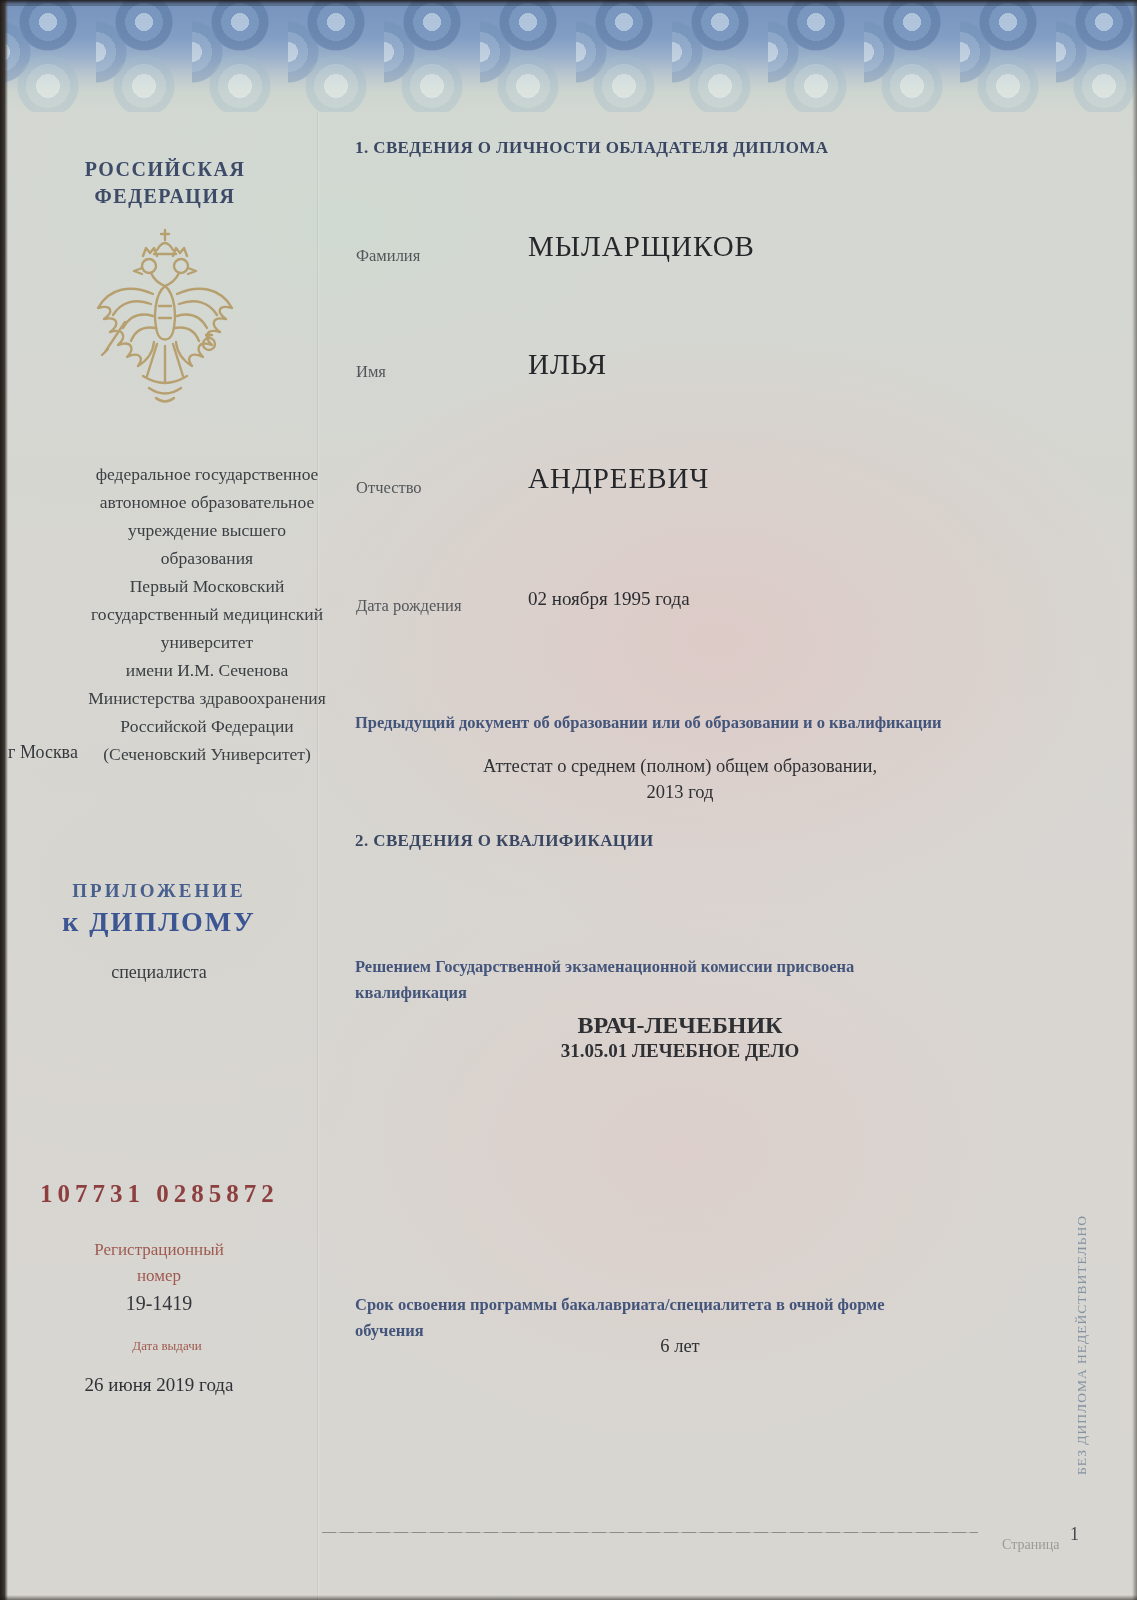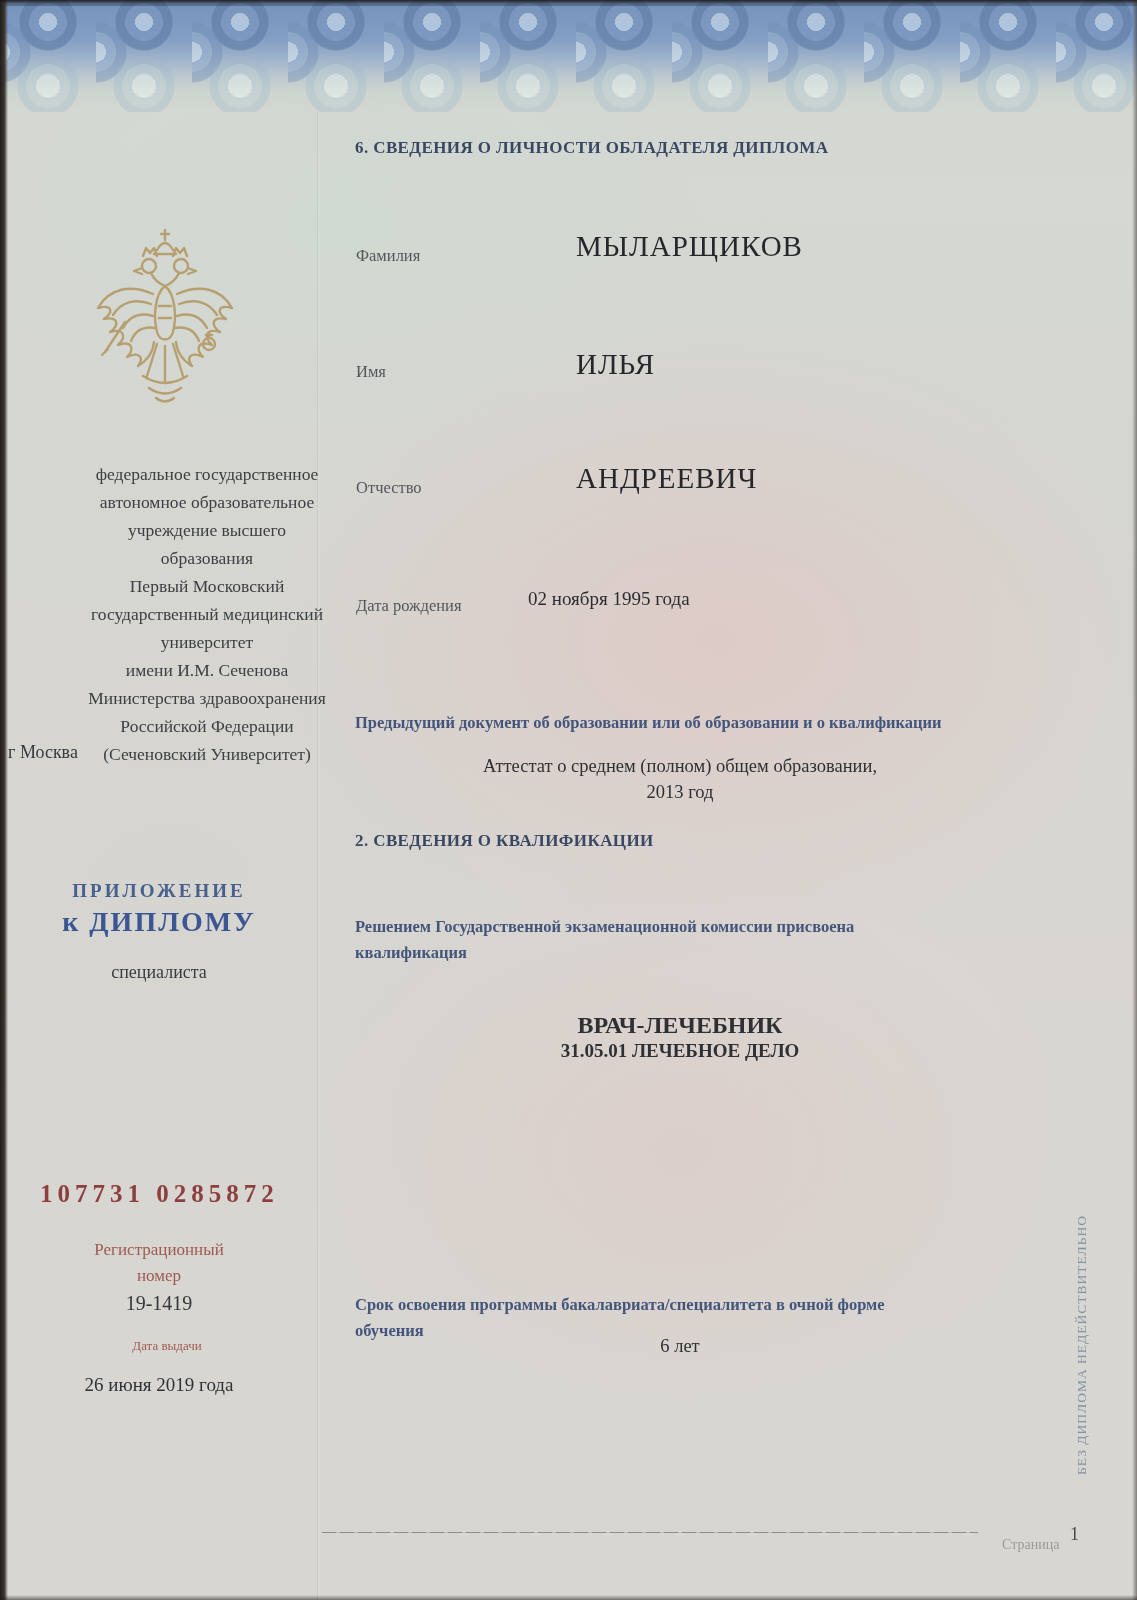--- a/index.html
+++ b/index.html
@@ -52,30 +52,30 @@
     font-size:17px;color:#9f5a50;line-height:1.55;white-space:pre-line;}
   .reg-number{position:absolute;left:8px;top:1292px;width:302px;text-align:center;font-size:20px;color:#34373c;}
   .issue-label{position:absolute;left:8px;top:1338px;width:302px;text-align:center;font-size:13px;color:#9f5a50;margin-left:8px;}
   .issue-date{position:absolute;left:8px;top:1374px;width:302px;text-align:center;font-size:19px;color:#2f3237;}
   
   .sec-title{position:absolute;left:355px;width:700px;font-size:17px;font-weight:bold;
     letter-spacing:.4px;color:#3a4763;}
   .sec1-title{top:138px;}
   .sec2-title{top:831px;}
   .field-label{position:absolute;left:356px;font-size:16.5px;color:#53565b;}
-  .field-value{position:absolute;left:528px;font-size:29px;letter-spacing:1px;color:#26272b;margin-left:48px;}
+  .field-value{position:absolute;left:528px;font-size:29px;letter-spacing:1px;color:#26272b;}
   .field-value-sm{position:absolute;left:528px;font-size:19px;color:#2b2d31;}
   .lbl-surname{top:246px;} .val-surname{top:230px;}
   .lbl-name{top:362px;}    .val-name{top:348px;}
   .lbl-patron{top:478px;}  .val-patron{top:462px;}
   .lbl-birth{top:596px;}   .val-birth{top:588px;}
   .blue-par{position:absolute;left:355px;width:690px;font-size:16.5px;font-weight:bold;
     color:#44557c;line-height:1.6;white-space:pre-line;}
   .prev-doc{top:710px;}
-  .qual-par{top:914px;}
+  .qual-par{top:954px;}
   .dur-par{top:1292px;}
   .centered{position:absolute;left:355px;width:650px;text-align:center;color:#2e3034;}
   .prev-doc-val{top:752px;font-size:18.5px;line-height:1.6;}
   .prev-doc-year{top:782px;font-size:18.5px;}
   .qual-val{top:1012px;font-size:24px;font-weight:bold;}
   .spec-val{top:1040px;font-size:19px;font-weight:bold;}
   .dur-val{top:1336px;font-size:18.5px;}
   
   .foot-line{position:absolute;left:322px;top:1532px;width:656px;height:1px;
     background:repeating-linear-gradient(90deg, rgba(80,80,78,.55) 0 14px, rgba(80,80,78,.2) 14px 18px);}
@@ -87,20 +87,22 @@
     text-align:center;font-size:13.5px;letter-spacing:1px;color:#8592a2;white-space:nowrap;}
 </style>
 </head>
 <body>
 
 <div class="page">
 
   <div class="band"></div>
   <div class="fold"></div>
 
+  <div class="country">РОССИЙСКАЯ
+ФЕДЕРАЦИЯ</div>
 
   <svg class="emblem" viewBox="0 0 160 190">
     <g stroke="#b49a66" fill="none" stroke-width="2.4" stroke-linecap="round" stroke-linejoin="round">
 
       <path d="M80 8 v10 M76 12 h8"></path>
       <path d="M72 28 q8 -14 16 0 M69 32 h22"></path>
 
       <path d="M58 34 l3 -8 l4 5 l4 -5 l3 8"></path>
       <circle cx="64" cy="44" r="7"></circle>
       <path d="M57 46 l-8 3 l8 3"></path>
@@ -147,21 +149,21 @@
   <div class="doc-type-2">к ДИПЛОМУ</div>
   <div class="doc-type-3">специалиста</div>
 
   <div class="serial">107731 0285872</div>
   <div class="reg-label">Регистрационный
 номер</div>
   <div class="reg-number">19-1419</div>
   <div class="issue-label">Дата выдачи</div>
   <div class="issue-date">26 июня 2019 года</div>
 
-  <div class="sec-title sec1-title">6. СВЕДЕНИЯ О ЛИЧНОСТИ ОБЛАДАТЕЛЯ ДИПЛОМА</div>
+  <div class="sec-title sec1-title">1. СВЕДЕНИЯ О ЛИЧНОСТИ ОБЛАДАТЕЛЯ ДИПЛОМА</div>
 
   <div class="field-label lbl-surname">Фамилия</div>
   <div class="field-value val-surname">МЫЛАРЩИКОВ</div>
 
   <div class="field-label lbl-name">Имя</div>
   <div class="field-value val-name">ИЛЬЯ</div>
 
   <div class="field-label lbl-patron">Отчество</div>
   <div class="field-value val-patron">АНДРЕЕВИЧ</div>
 

